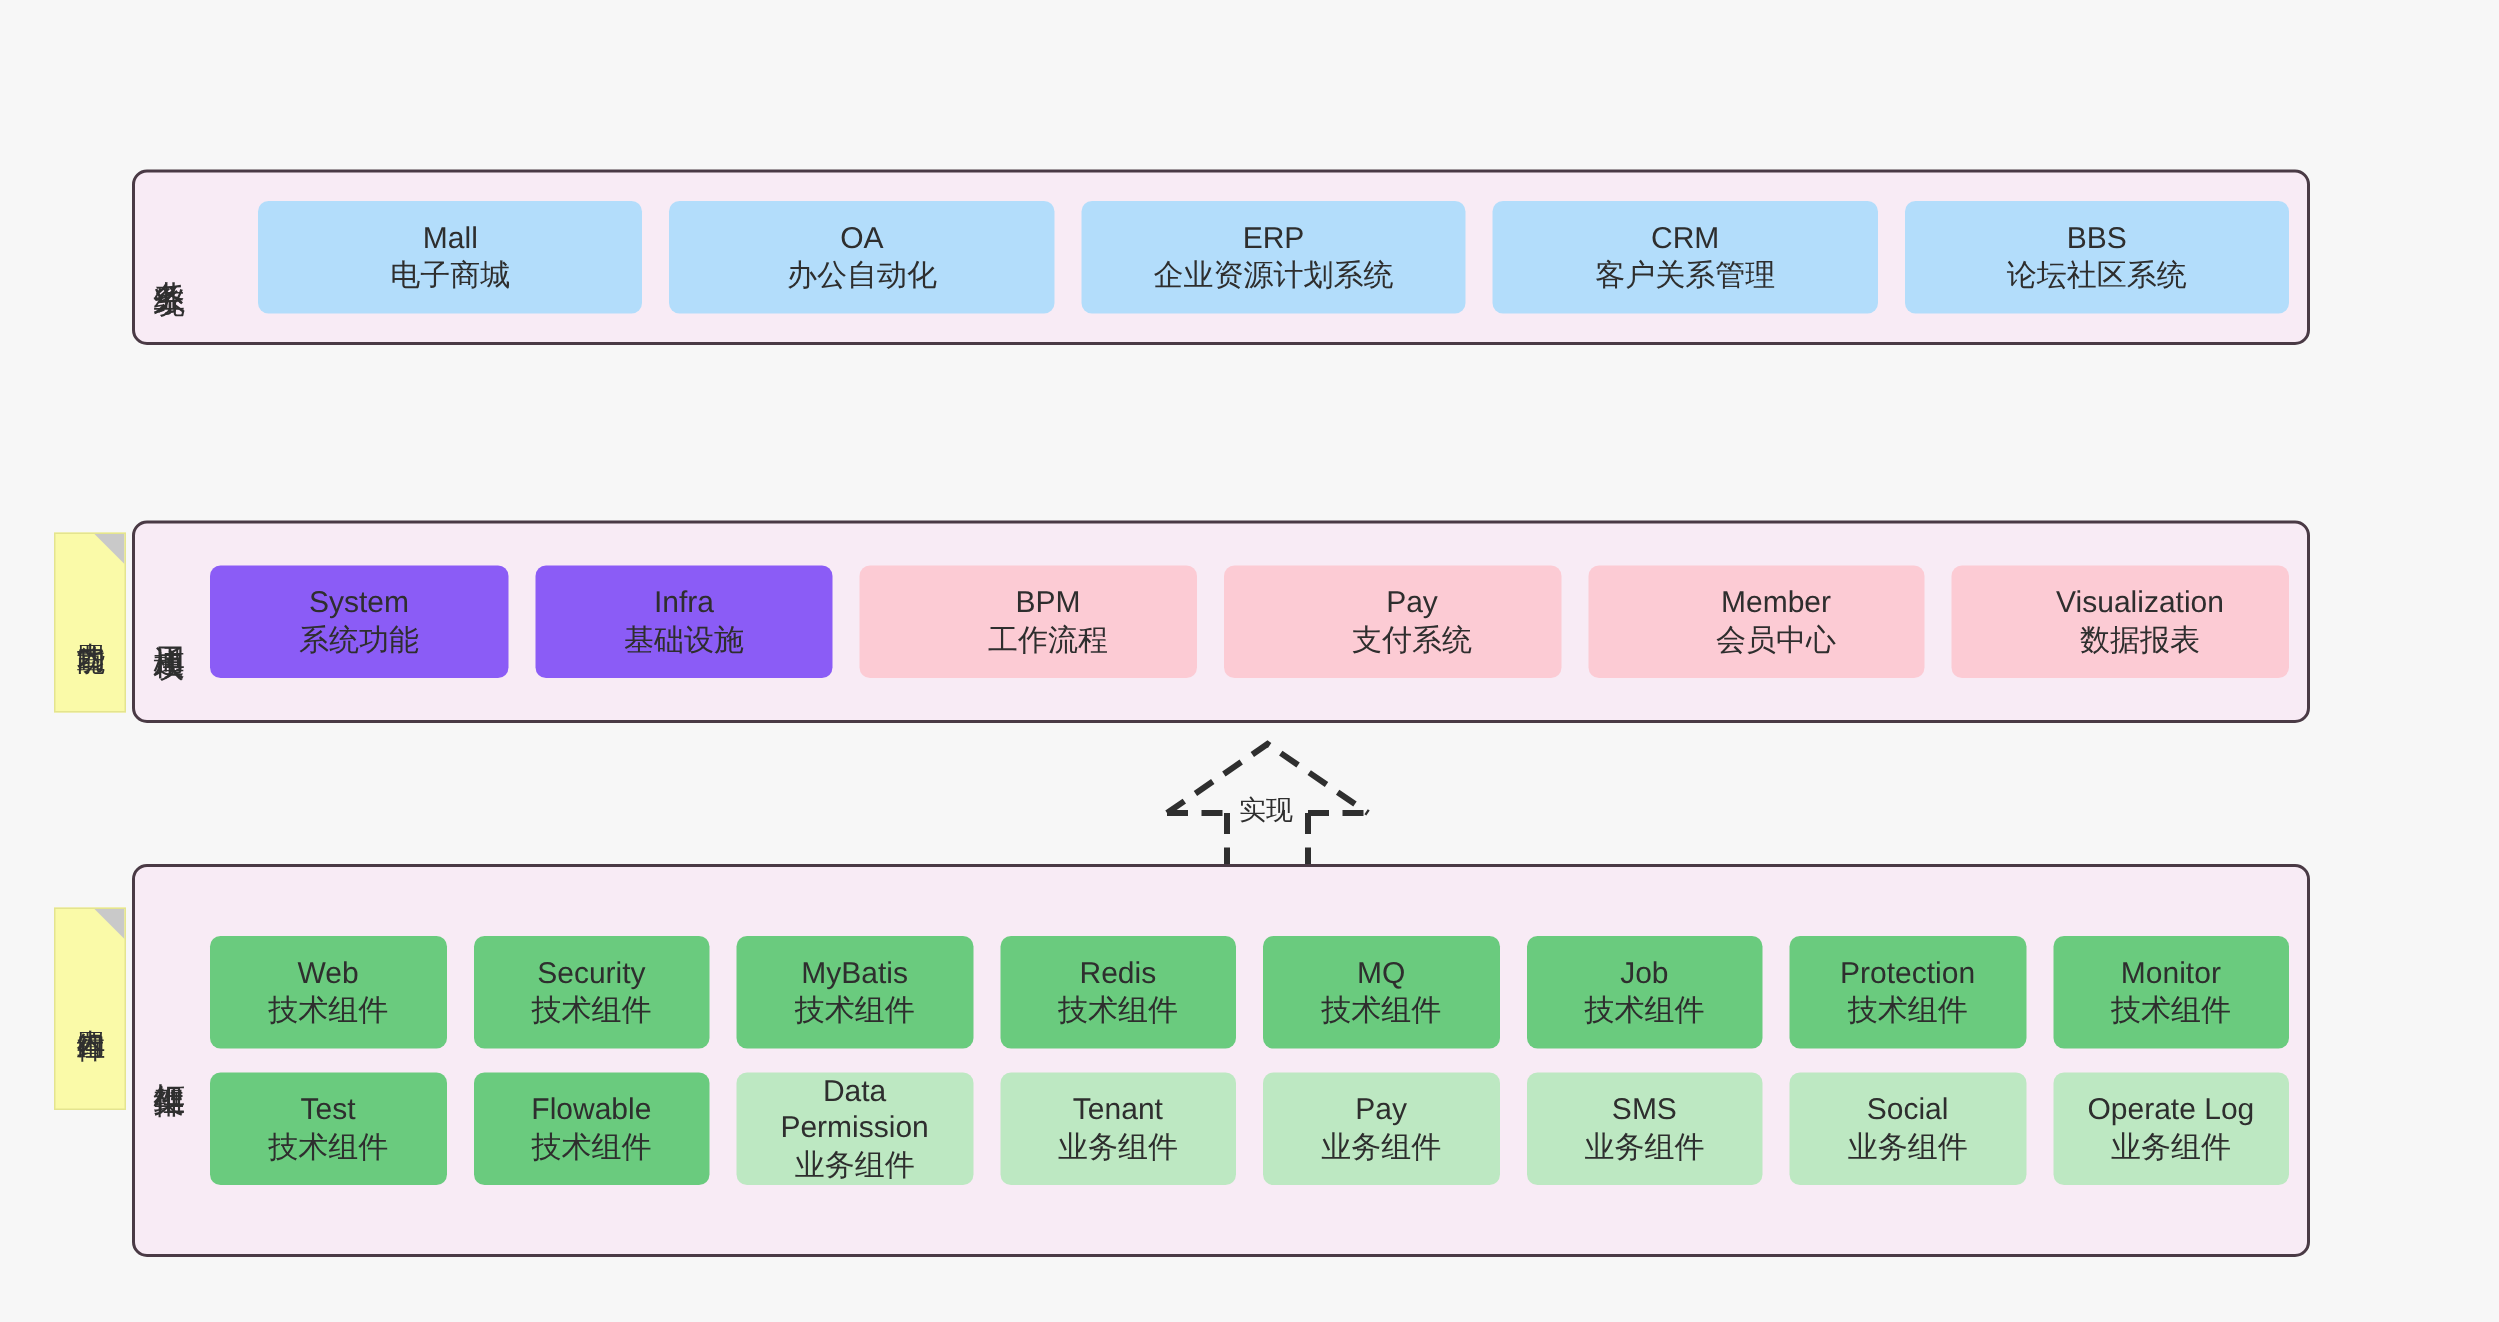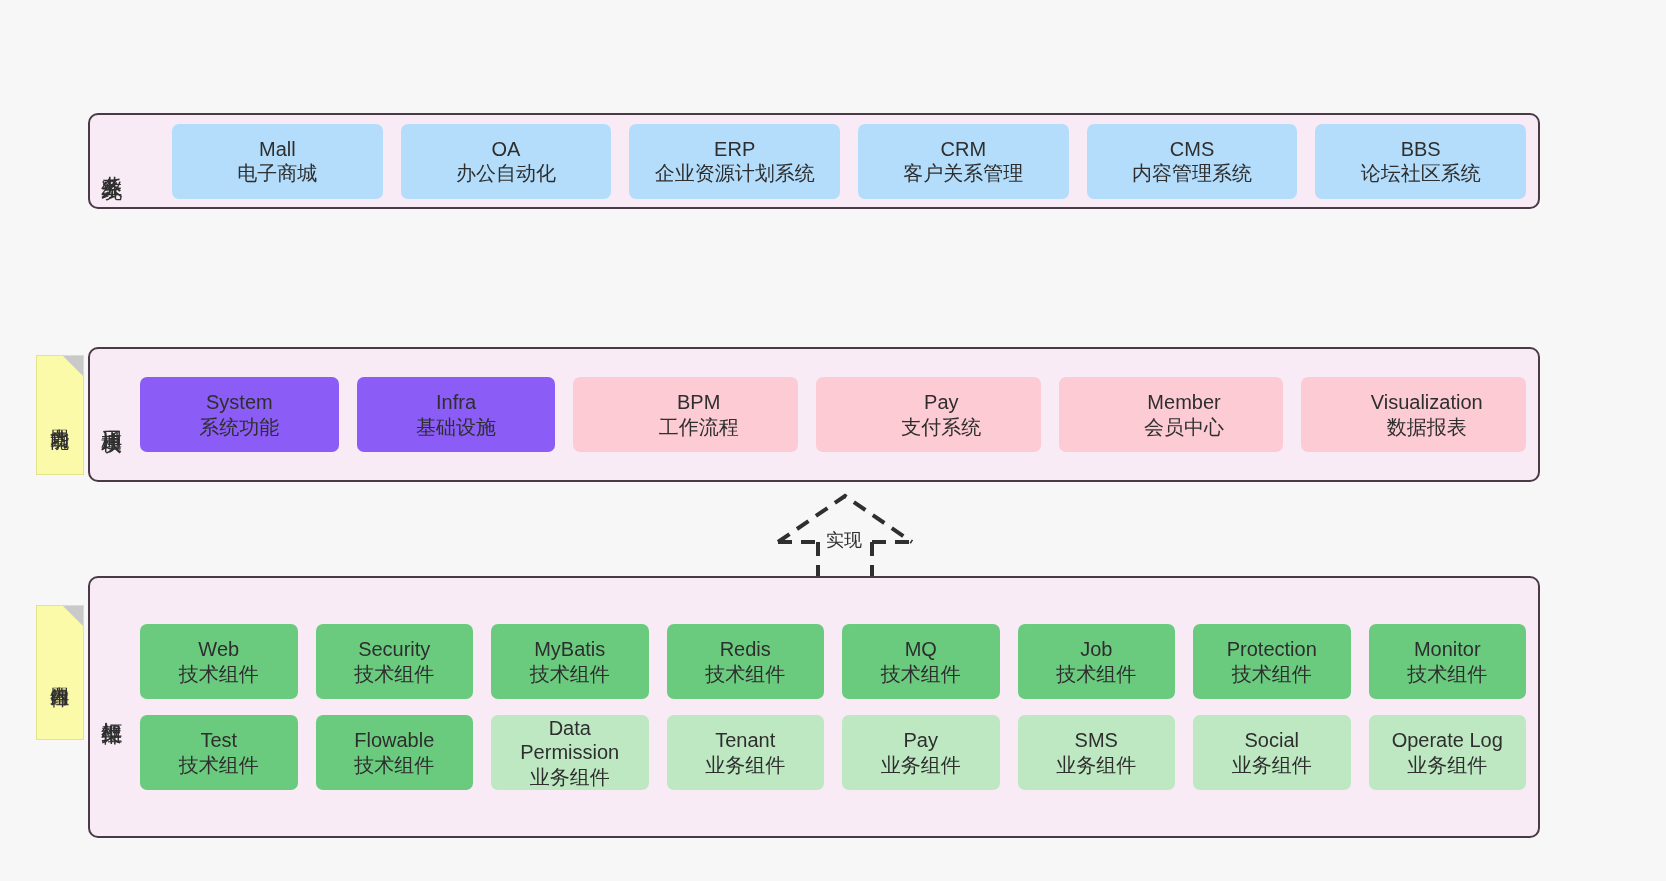--- a/index.html
+++ b/index.html
@@ -71,21 +71,21 @@
   .cell .cn{display:block;}
 
   
   .c-blue       {background:#B3DDFB;}
   .c-red        {background:#8b5cf6;}
   .c-pink       {background:#FCCBD4;padding-left:32px;}
   .c-green      {background:#6ACB7E;}
   .c-lightgreen {background:#BDE8C2;}
 
   
-  #layer-business {left:88px; top:113px; width:1452px; height:96px;gap:32px;}
+  #layer-business {left:88px; top:113px; width:1452px; height:117px;gap:32px;}
   #layer-common   {left:88px; top:347px; width:1452px; height:135px;}
   #layer-frame    {left:88px; top:576px; width:1452px; height:262px;}
 
   #layer-business .cell{height:75px;}
   #layer-common   .cell{height:75px;}
   #layer-frame    .cell{height:75px;}
 
   
   .note{
     position:absolute;
@@ -149,24 +149,20 @@
           <span class="en">OA</span>
           <span class="cn">办公自动化</span>
         </div>
         <div class="cell c-blue">
           <span class="en">ERP</span>
           <span class="cn">企业资源计划系统</span>
         </div>
         <div class="cell c-blue">
           <span class="en">CRM</span>
           <span class="cn">客户关系管理</span>
-        </div>
-        <div class="cell c-blue">
-          <span class="en">CMS</span>
-          <span class="cn">内容管理系统</span>
         </div>
         <div class="cell c-blue">
           <span class="en">BBS</span>
           <span class="cn">论坛社区系统</span>
         </div>
       </div>
     </div>
   </div>
 
 

